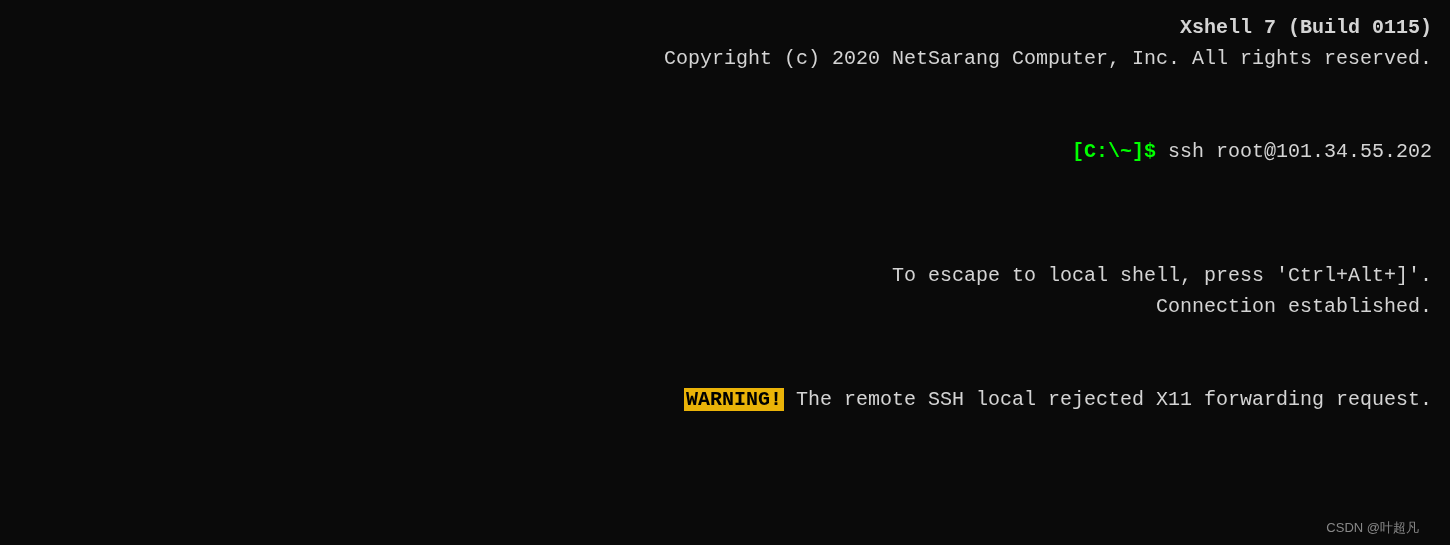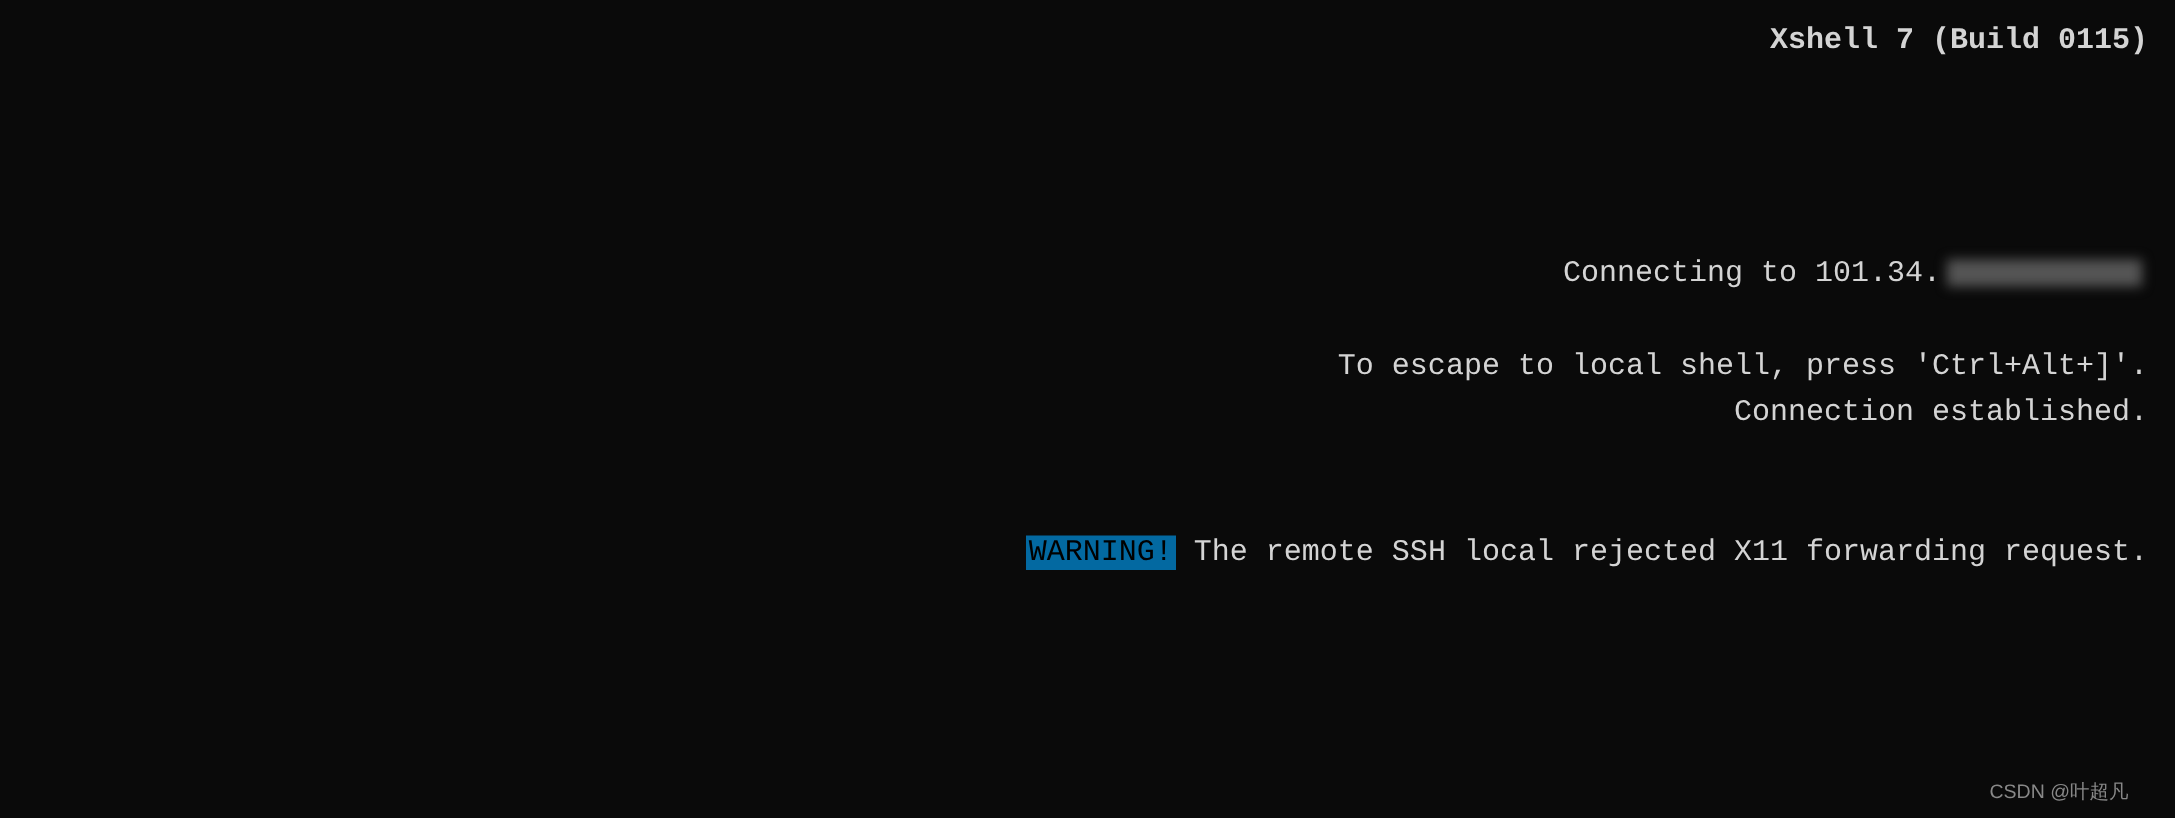--- a/index.html
+++ b/index.html
@@ -39,23 +39,23 @@
 
     .green {
       color: #00ff00;
     }
 
     .white {
       color: #d4d4d4;
     }
 
     .warning-badge {
-      background-color: #0369a1;
+      background-color: #eab308;
       color: #000000;
-      font-weight: normal;
+      font-weight: bold;
       padding: 0 2px;
     }
 
     @keyframes blink {
       0%, 100% { opacity: 1; }
       50% { opacity: 0; }
     }
 
     .watermark {
       position: absolute;
@@ -75,29 +75,30 @@
       vertical-align: middle;
       margin: 0 4px;
     }
   </style>
 </head>
 <body>
 
 <div class="terminal">
 
   <span class="line bold white">Xshell 7 (Build 0115)</span>
+  <span class="line white">Copyright (c) 2020 NetSarang Computer, Inc. All rights reserved.</span>
   <span class="line">&nbsp;</span>
 
+  <div class="line">
+    <span class="green bold">[C:\~]$</span><span class="white"> ssh root@101.34.55.202</span>
+  </div>
 
   <span class="line">&nbsp;</span>
   <span class="line">&nbsp;</span>
 
-  <div class="line">
-    <span class="white">Connecting to 101.34.</span><span class="blurred-region"></span>
-  </div>
 
   <span class="line white">To escape to local shell, press 'Ctrl+Alt+]'.</span>
   <span class="line white">Connection established.</span>
 
   <span class="line">&nbsp;</span>
 
   <div class="line">
     <span class="warning-badge">WARNING!</span><span class="white"> The remote SSH local rejected X11 forwarding request.</span>
   </div>
 

